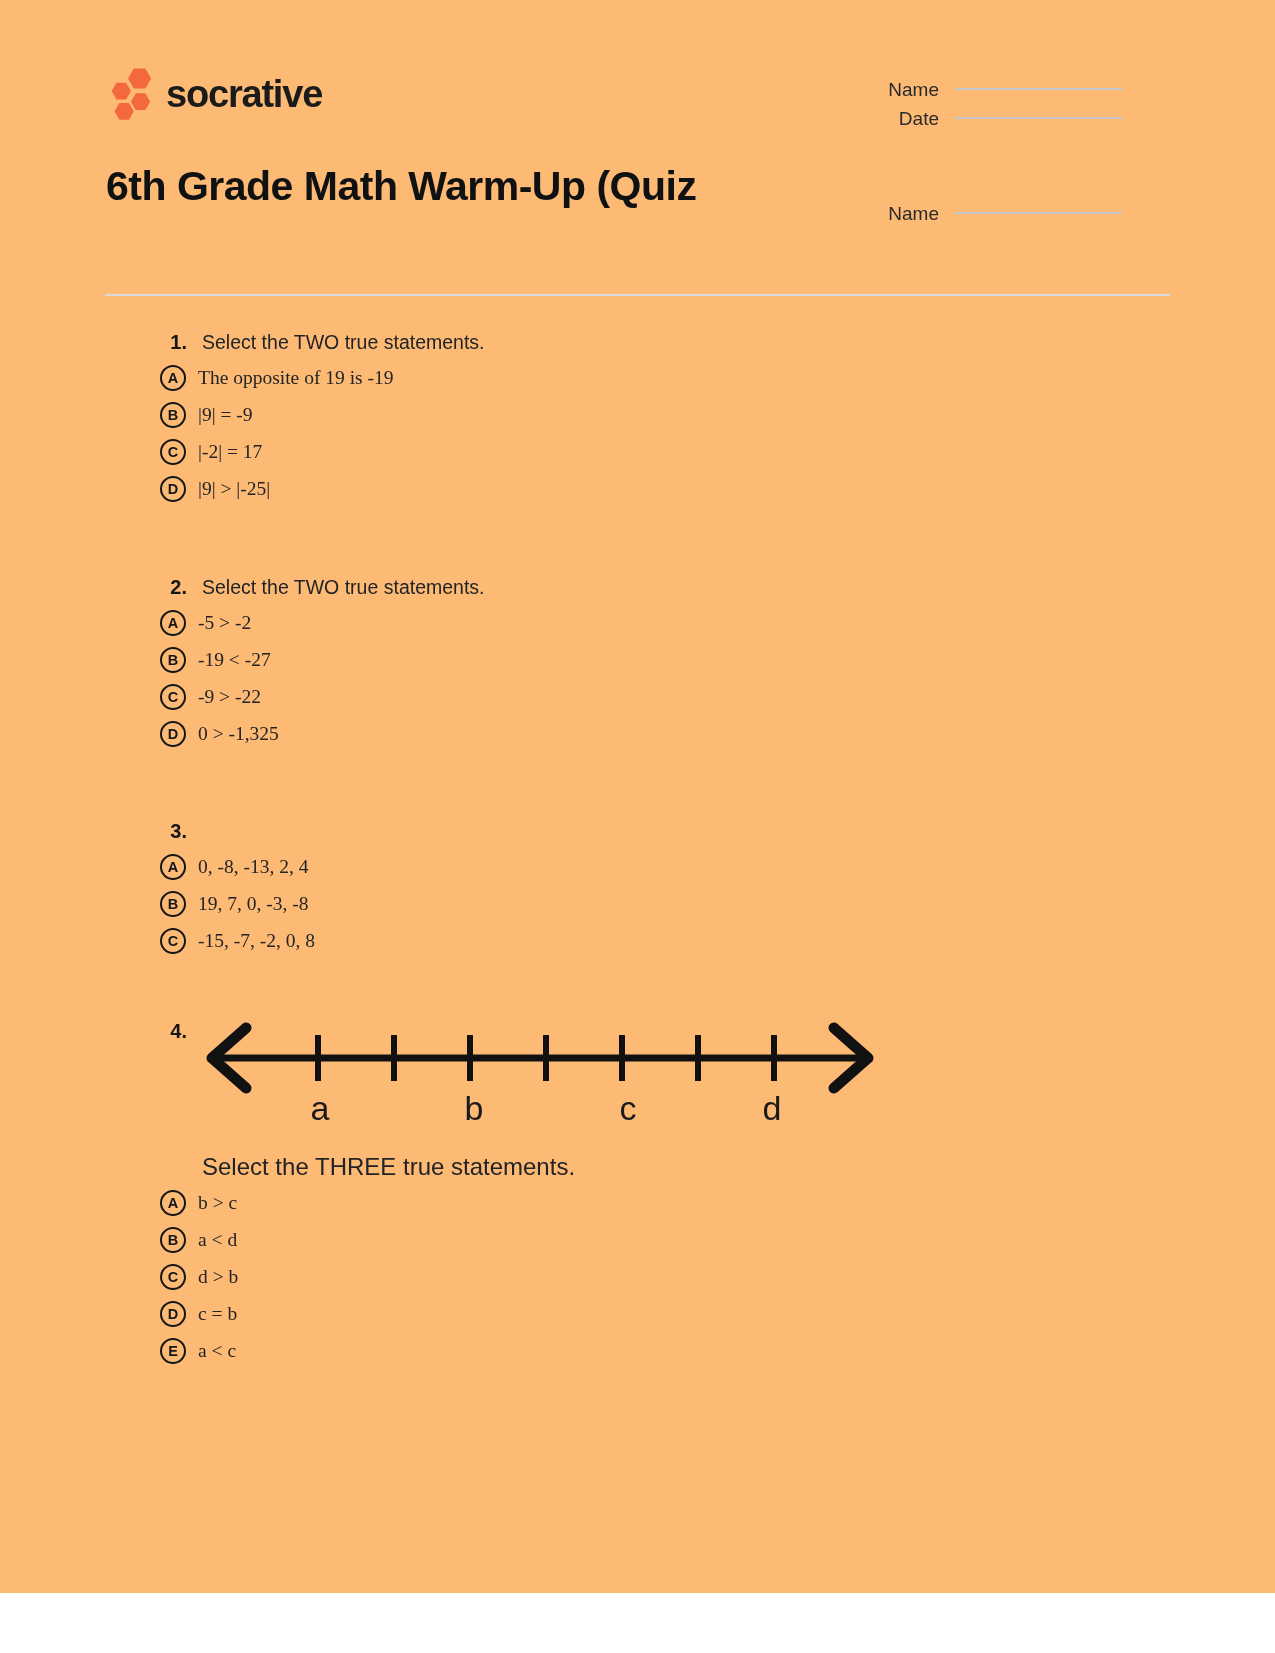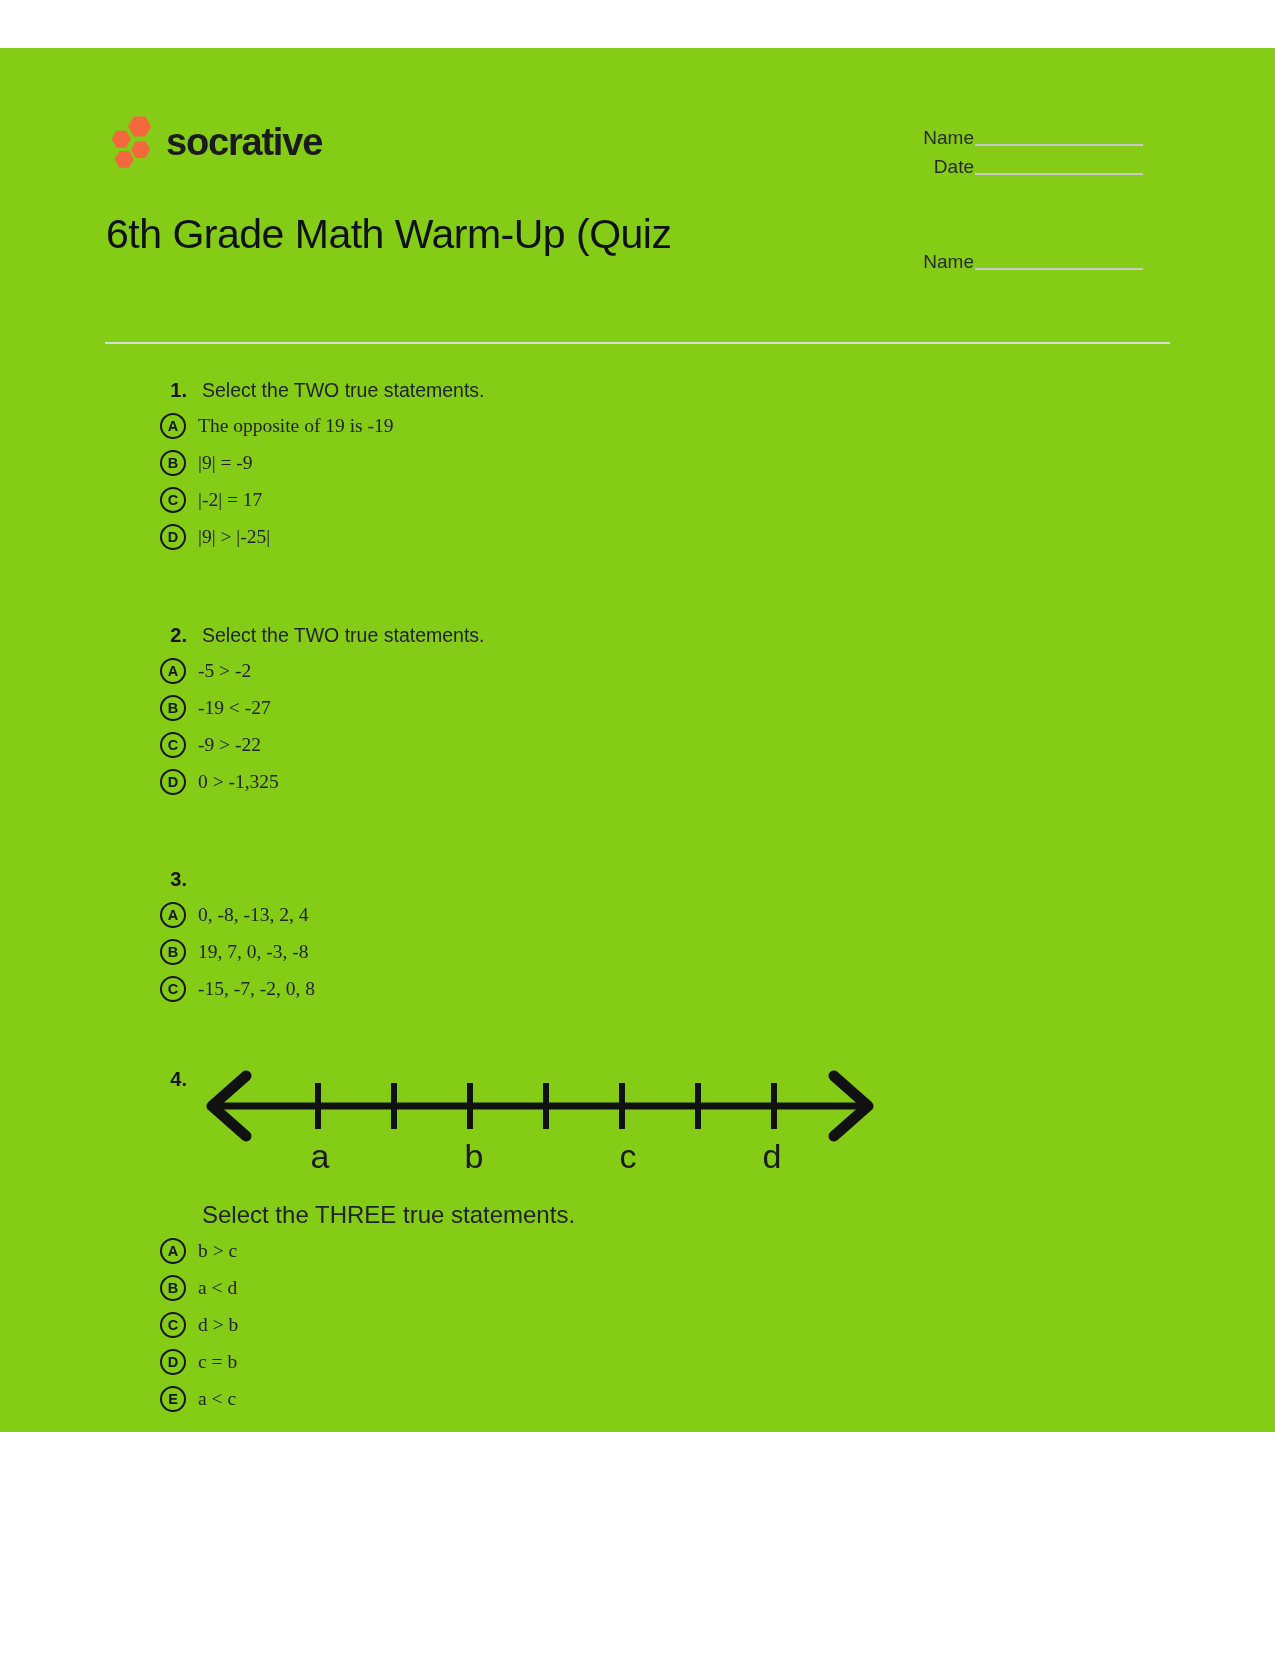--- a/index.html
+++ b/index.html
@@ -1,31 +1,31 @@
 <!DOCTYPE html>
 <html><head>
 <meta charset="utf-8">
 <style>
   * { margin:0; padding:0; box-sizing:border-box; }
   html,body { background:#ffffff; }
   .page {
-    position:relative; width:1275px; height:1384px; background:#84cc16;
-    font-family:"Liberation Sans", sans-serif; color:#202124; overflow:hidden;margin-top:48px;
+    position:relative; width:1275px; height:1593px; background:#fdba74;
+    font-family:"Liberation Sans", sans-serif; color:#202124; overflow:hidden;
   }
   
   .logo { position:absolute; left:103px; top:66px; display:flex; align-items:center; gap:11px; }
   .logo svg { display:block; }
   .logo-text { font-size:38px; font-weight:700; letter-spacing:-1.2px; color:#1b1b1b; }
-  .field-row { position:absolute; left:840px; width:303px; display:flex; align-items:flex-end; justify-content:flex-end; gap:1px; }
+  .field-row { position:absolute; left:819px; width:303px; display:flex; align-items:center; justify-content:flex-end; gap:15px; }
   .field-label { font-size:19px; color:#2a2a2a; line-height:21px; }
   .field-line { width:168px; height:2px; background:#c9c9c9; margin-bottom:2px; }
   #name-row  { top:79px; }
   #date-row  { top:108px; }
   #score-row { top:203px; }
-  .title { position:absolute; left:106px; top:160px; font-size:41px; font-weight:400; line-height:52px; letter-spacing:-0.5px; color:#101113;text-align:right; }
+  .title { position:absolute; left:106px; top:160px; font-size:41px; font-weight:700; line-height:52px; letter-spacing:-0.5px; color:#101113;text-align:right; }
   .divider { position:absolute; left:105px; top:294px; width:1065px; height:2px; background:#dadada; }
   
   .question { position:absolute; left:0; width:1100px; }
   #q1 { top:330px; } #q2 { top:575px; } #q3 { top:819px; } #q4 { top:1014px; }
   .q-head { display:flex; align-items:baseline; }
   .q-num { flex:none; width:187px; text-align:right; font-weight:700; font-size:20px; line-height:24px; color:#161616; }
   .q-prompt { margin-left:15px; font-size:19.5px; line-height:24px; color:#222326; }
   .opt { display:flex; align-items:center; margin-left:160px; margin-top:11px; }
   .opt-circle { flex:none; width:26px; height:26px; border:2px solid #161616; border-radius:50%;
                 display:flex; align-items:center; justify-content:center;

